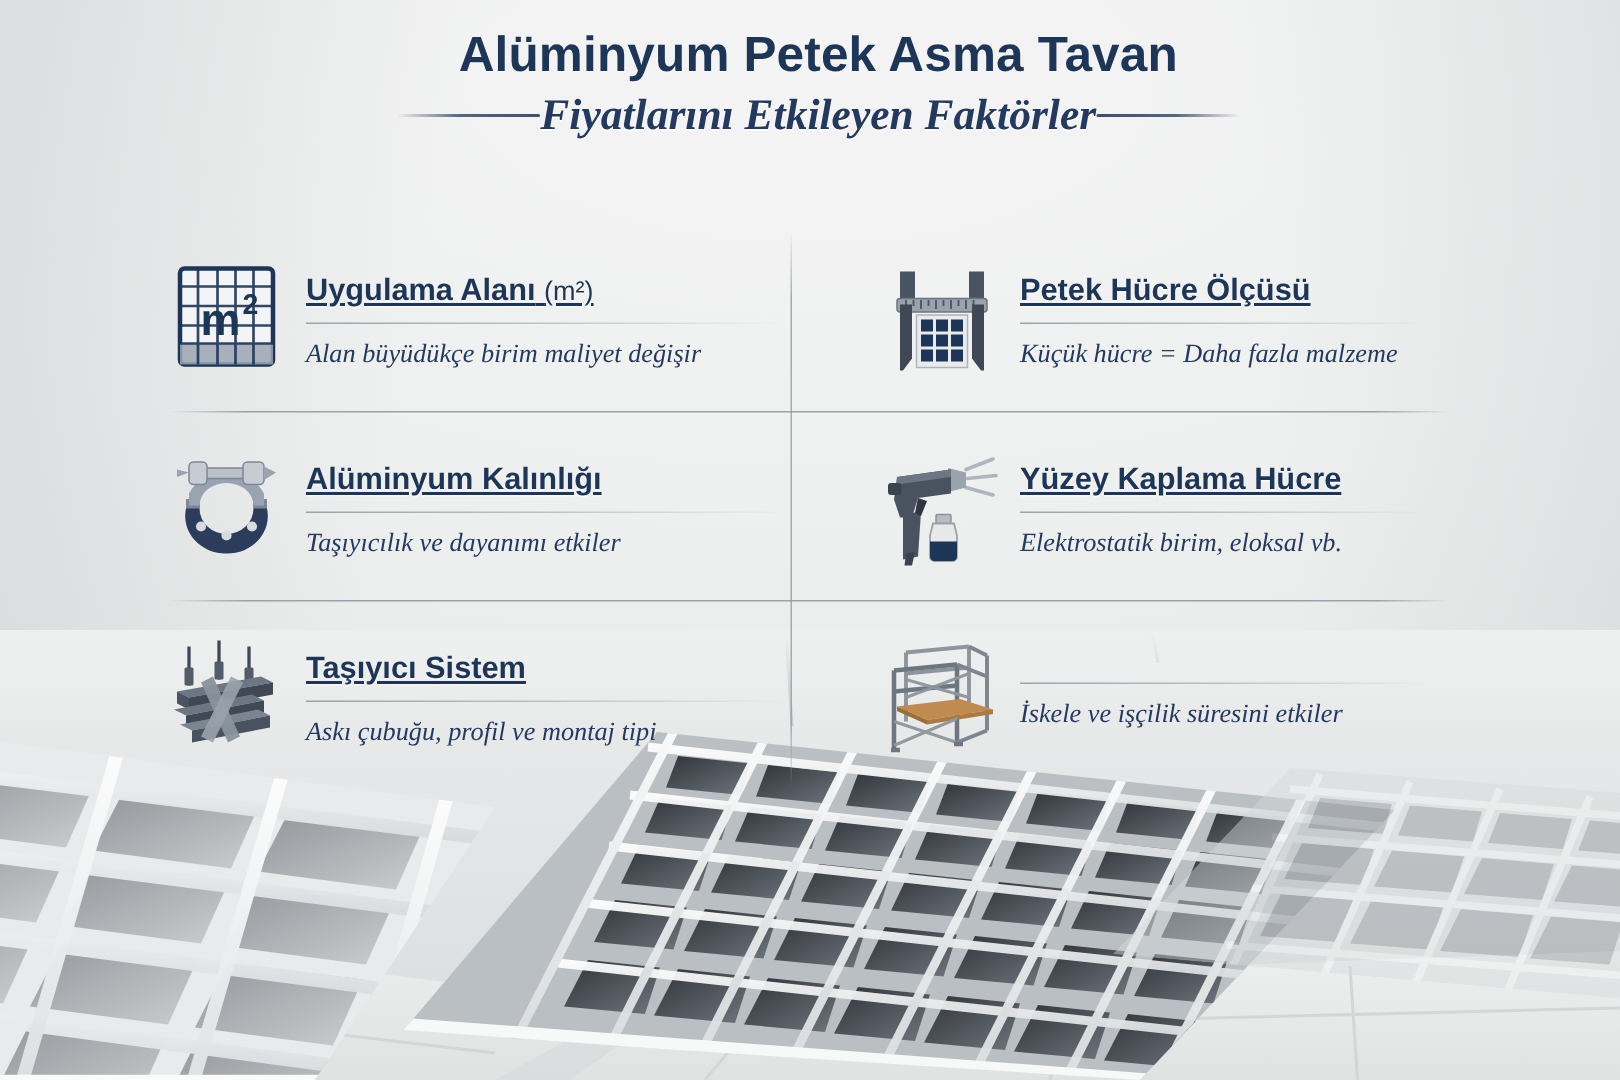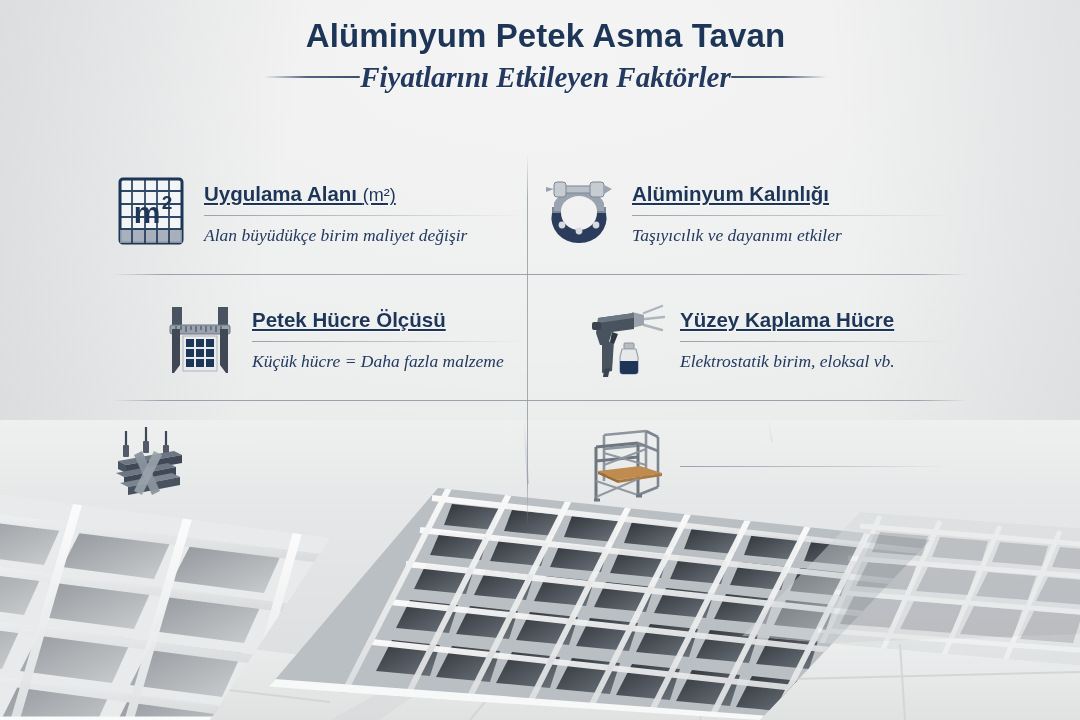--- a/index.html
+++ b/index.html
@@ -338,50 +338,20 @@
       <div class="txt">
         <div class="item-title">
           <span>Uygulama Alanı</span>
           <span class="unit">(m²)</span>
         </div>
         <div class="t-rule"></div>
         <div class="item-desc">Alan büyüdükçe birim maliyet değişir</div>
       </div>
     </div>
 
-    <div class="cell">
-      <div class="icon-box">
-        <svg viewBox="0 0 78 80" width="78" height="80" aria-hidden="true">
-
-          <path d="M12,40 a27,25 0 0 0 27,30 a27,25 0 0 0 27,-30 L66,34 L57,34 L57,40
-                   a18,17 0 0 1 -36,0 L21,34 L12,34 Z" fill="#2b3c5c"></path>
-          <path d="M12,40 L12,34 L21,34 L21,40 Z" fill="#7d8694"></path>
-          <path d="M57,34 L66,34 L66,40 L57,40 Z" fill="#7d8694"></path>
-          <path d="M14,30 a27,22 0 0 1 50,0 L64,38 L57,38 a18,15 0 0 0 -36,0 L14,38 Z" fill="#9aa3b0"></path>
-
-          <rect x="18" y="13" width="44" height="7" rx="3" fill="#b9c0c9" stroke="#7d8694" stroke-width="1"></rect>
-          <rect x="14" y="9" width="12" height="15" rx="3" fill="#c7ccd3" stroke="#7d8694" stroke-width="1"></rect>
-          <rect x="50" y="9" width="14" height="15" rx="3" fill="#c7ccd3" stroke="#7d8694" stroke-width="1"></rect>
-          <path d="M64,12 L72,16 L64,21 Z" fill="#9aa3b0"></path>
-          <path d="M6,14 L14,16 L6,19 Z" fill="#9aa3b0"></path>
-
-          <circle cx="22" cy="52" r="3.4" fill="#d7dbe0"></circle>
-          <circle cx="39" cy="58" r="3.4" fill="#d7dbe0"></circle>
-          <circle cx="56" cy="52" r="3.4" fill="#d7dbe0"></circle>
-        </svg>
-      </div>
-      <div class="txt">
-        <div class="item-title">
-          <span>Alüminyum Kalınlığı</span>
-        </div>
-        <div class="t-rule"></div>
-        <div class="item-desc">Taşıyıcılık ve dayanımı etkiler</div>
-      </div>
-    </div>
-
     <div class="cell right">
       <div class="icon-box">
         <svg viewBox="0 0 78 80" width="78" height="80" aria-hidden="true">
 
           <path d="M12,8 L22,8 L22,26 L58,26 L58,8 L68,8 L68,30 L12,30 Z" fill="#4a5360"></path>
           <rect x="10" y="26" width="60" height="9" rx="2" fill="#9aa2ad" stroke="#6b7582" stroke-width="1"></rect>
           <g stroke="#4a5360" stroke-width="1.2">
             <path d="M16,27 V33"></path>
               <path d="M21,27 V31"></path>
               <path d="M26,27 V33"></path>
@@ -413,20 +383,50 @@
       </div>
       <div class="txt">
         <div class="item-title">
           <span>Petek Hücre Ölçüsü</span>
         </div>
         <div class="t-rule"></div>
         <div class="item-desc">Küçük hücre = Daha fazla malzeme</div>
       </div>
     </div>
 
+    <div class="cell">
+      <div class="icon-box">
+        <svg viewBox="0 0 78 80" width="78" height="80" aria-hidden="true">
+
+          <path d="M12,40 a27,25 0 0 0 27,30 a27,25 0 0 0 27,-30 L66,34 L57,34 L57,40
+                   a18,17 0 0 1 -36,0 L21,34 L12,34 Z" fill="#2b3c5c"></path>
+          <path d="M12,40 L12,34 L21,34 L21,40 Z" fill="#7d8694"></path>
+          <path d="M57,34 L66,34 L66,40 L57,40 Z" fill="#7d8694"></path>
+          <path d="M14,30 a27,22 0 0 1 50,0 L64,38 L57,38 a18,15 0 0 0 -36,0 L14,38 Z" fill="#9aa3b0"></path>
+
+          <rect x="18" y="13" width="44" height="7" rx="3" fill="#b9c0c9" stroke="#7d8694" stroke-width="1"></rect>
+          <rect x="14" y="9" width="12" height="15" rx="3" fill="#c7ccd3" stroke="#7d8694" stroke-width="1"></rect>
+          <rect x="50" y="9" width="14" height="15" rx="3" fill="#c7ccd3" stroke="#7d8694" stroke-width="1"></rect>
+          <path d="M64,12 L72,16 L64,21 Z" fill="#9aa3b0"></path>
+          <path d="M6,14 L14,16 L6,19 Z" fill="#9aa3b0"></path>
+
+          <circle cx="22" cy="52" r="3.4" fill="#d7dbe0"></circle>
+          <circle cx="39" cy="58" r="3.4" fill="#d7dbe0"></circle>
+          <circle cx="56" cy="52" r="3.4" fill="#d7dbe0"></circle>
+        </svg>
+      </div>
+      <div class="txt">
+        <div class="item-title">
+          <span>Alüminyum Kalınlığı</span>
+        </div>
+        <div class="t-rule"></div>
+        <div class="item-desc">Taşıyıcılık ve dayanımı etkiler</div>
+      </div>
+    </div>
+
     <div class="cell right">
       <div class="icon-box">
         <svg viewBox="0 0 78 80" width="78" height="80" aria-hidden="true">
 
           <g stroke="#aeb5bd" stroke-width="2.4" stroke-linecap="round">
             <path d="M56,14 L74,7"></path>
               <path d="M57,20 L76,18"></path>
               <path d="M56,26 L74,31"></path>
           </g>
 
@@ -477,20 +477,27 @@
           <polygon points="4,48 56,38 64,42 12,52" fill="#6d7783"></polygon>
           <polygon points="12,52 64,42 64,50 12,60" fill="#3f4854"></polygon>
 
           <polygon points="8,58 60,48 68,52 16,62" fill="#7b8590"></polygon>
           <polygon points="16,62 68,52 68,60 16,70" fill="#49525f"></polygon>
 
           <polygon points="22,30 30,26 48,66 40,70" fill="#8a939d" opacity=".95"></polygon>
           <polygon points="42,26 50,30 30,70 22,66" fill="#9aa2ab" opacity=".9"></polygon>
         </svg>
       </div>
+      <div class="txt">
+        <div class="item-title">
+          <span>Taşıyıcı Sistem</span>
+        </div>
+        <div class="t-rule"></div>
+        <div class="item-desc">Askı çubuğu, profil ve montaj tipi</div>
+      </div>
     </div>
 
     <div class="cell right">
       <div class="icon-box">
         <svg viewBox="0 0 78 80" width="78" height="80" aria-hidden="true">
 
           <g stroke="#8e959d" stroke-width="2.6" fill="none">
             <path d="M16,10 L16,56"></path>
               <path d="M58,6 L58,52"></path>
             <path d="M16,10 L58,6"></path>
@@ -523,17 +530,18 @@
           </g>
 
           <g stroke="#6e767f" stroke-width="3">
             <path d="M6,75 L12,75"></path>
               <path d="M48,71 L54,71"></path>
           </g>
         </svg>
       </div>
       <div class="txt">
         <div class="t-rule"></div>
+        <div class="item-desc">İskele ve işçilik süresini etkiler</div>
       </div>
     </div>
 
   </div>
 </div>
 
 </body></html>

